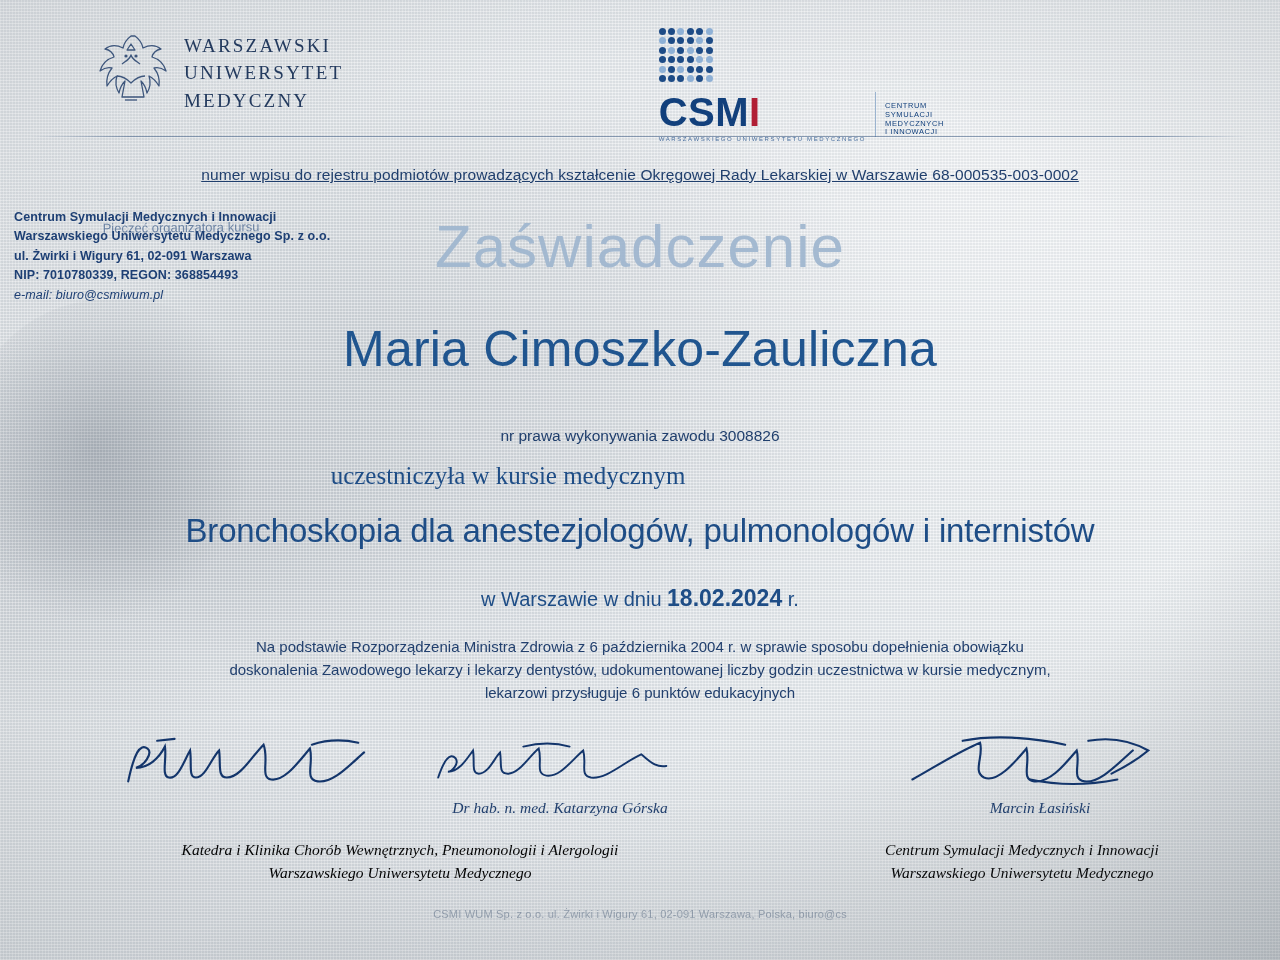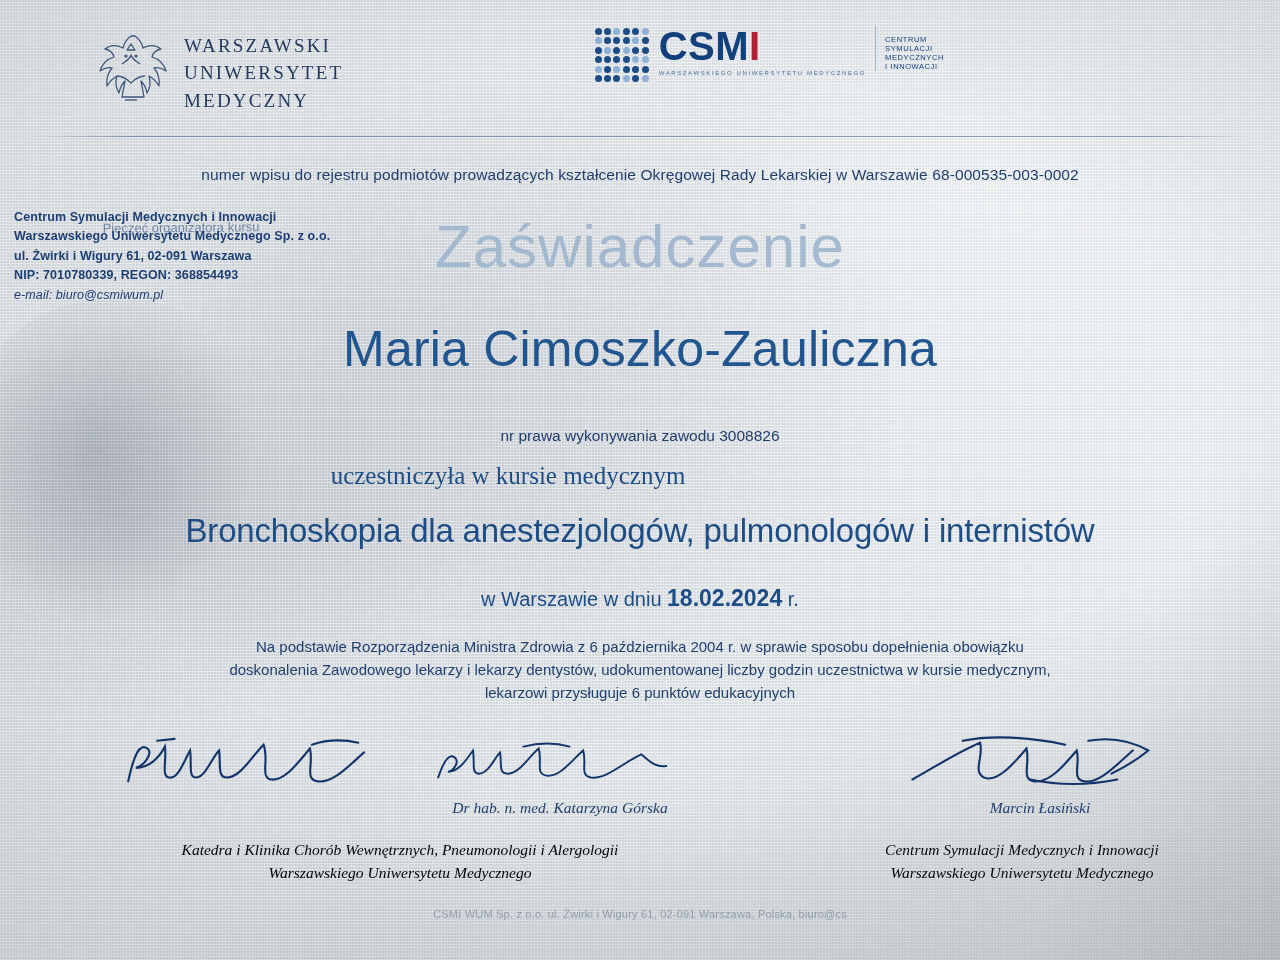--- a/index.html
+++ b/index.html
@@ -44,21 +44,21 @@
   .layer { position: absolute; z-index: 3; }
 
   
   #header { top: 18px; left: 0; width: 1016px; height: 120px; }
 
   #wum-logo { position: absolute; left: 92px; top: 12px; display: flex; align-items: center; gap: 14px; }
   #wum-eagle { width: 78px; height: 86px; opacity: .85; }
   #wum-text { color: #233a5e; letter-spacing: 2.2px; line-height: 1.45; font-family: "Liberation Serif", serif; }
   #wum-text div { font-size: 19px; font-variant: small-caps; text-transform: uppercase; }
 
-  #csmi-logo { position: absolute; right: 72px; top: 8px; display: flex; align-items: flex-start; gap: 10px; }
+  #csmi-logo { position: absolute; right: 72px; top: 8px; display: flex; align-items: flex-start; gap: 10px; flex-direction: column; }
   #csmi-dots { display: grid; grid-template-columns: repeat(6, 7px); grid-auto-rows: 7px; gap: 2.4px; margin-top: 2px; }
   #csmi-dots i { display:block; width: 7px; height: 7px; border-radius: 50%; background: #1d4b86; }
   #csmi-dots i.dim { background: #8fb1d6; }
   #csmi-word { font-family: "Liberation Sans", sans-serif; font-weight: bold; font-size: 40px; color: #12407c; letter-spacing: 0.5px; line-height: 1; }
   #csmi-word .i-red { color: #b11f35; }
   #csmi-sub { font-size: 7.5px; color: #12407c; letter-spacing: .6px; line-height: 1.18; margin-top: 10px; text-transform: uppercase; }
   #csmi-tagline { font-size: 6px; letter-spacing: 1.6px; color: #4a6f9e; margin-top: 4px; white-space: nowrap; text-transform: uppercase; }
   #csmi-right { border-left: 1px solid #9ab3cf; padding-left: 9px; }
 
   #rule { position: absolute; top: 136px; left: 32px; width: 1216px; height: 1px;
@@ -67,21 +67,21 @@
   
   #organiser { top: 208px; left: 14px; width: 330px; color: #1d3f74;
                font-size: 12.5px; font-weight: bold; line-height: 1.55; letter-spacing: .1px; }
   #organiser .light { font-weight: normal; font-style: italic; }
 
   #stamp-overlay { top: 218px; left: 46px; width: 270px; color: #2c4f80; font-size: 13px;
                    line-height: 1.5; opacity: .62; text-align: center; transform: rotate(-0.6deg); }
 
   
   #registry { top: 166px; left: 0; width: 1280px; text-align: center;
-              font-size: 15.5px; color: #203f6d; letter-spacing: .1px; }
+              font-size: 15.5px; color: #203f6d; letter-spacing: .1px; text-decoration: underline; }
 
   #title { top: 212px; left: 0; width: 1280px; text-align: center;
            font-size: 60px; color: #9fb6cf; letter-spacing: 1px;
            font-family: "Liberation Sans", sans-serif; opacity: .92; }
 
   #recipient { top: 320px; left: 0; width: 1280px; text-align: center;
                font-size: 50px; color: #20558f; letter-spacing: .2px; }
 
   #license { top: 427px; left: 0; width: 1280px; text-align: center;
              font-size: 15.5px; color: #203f6d; border-radius: 8px; }

